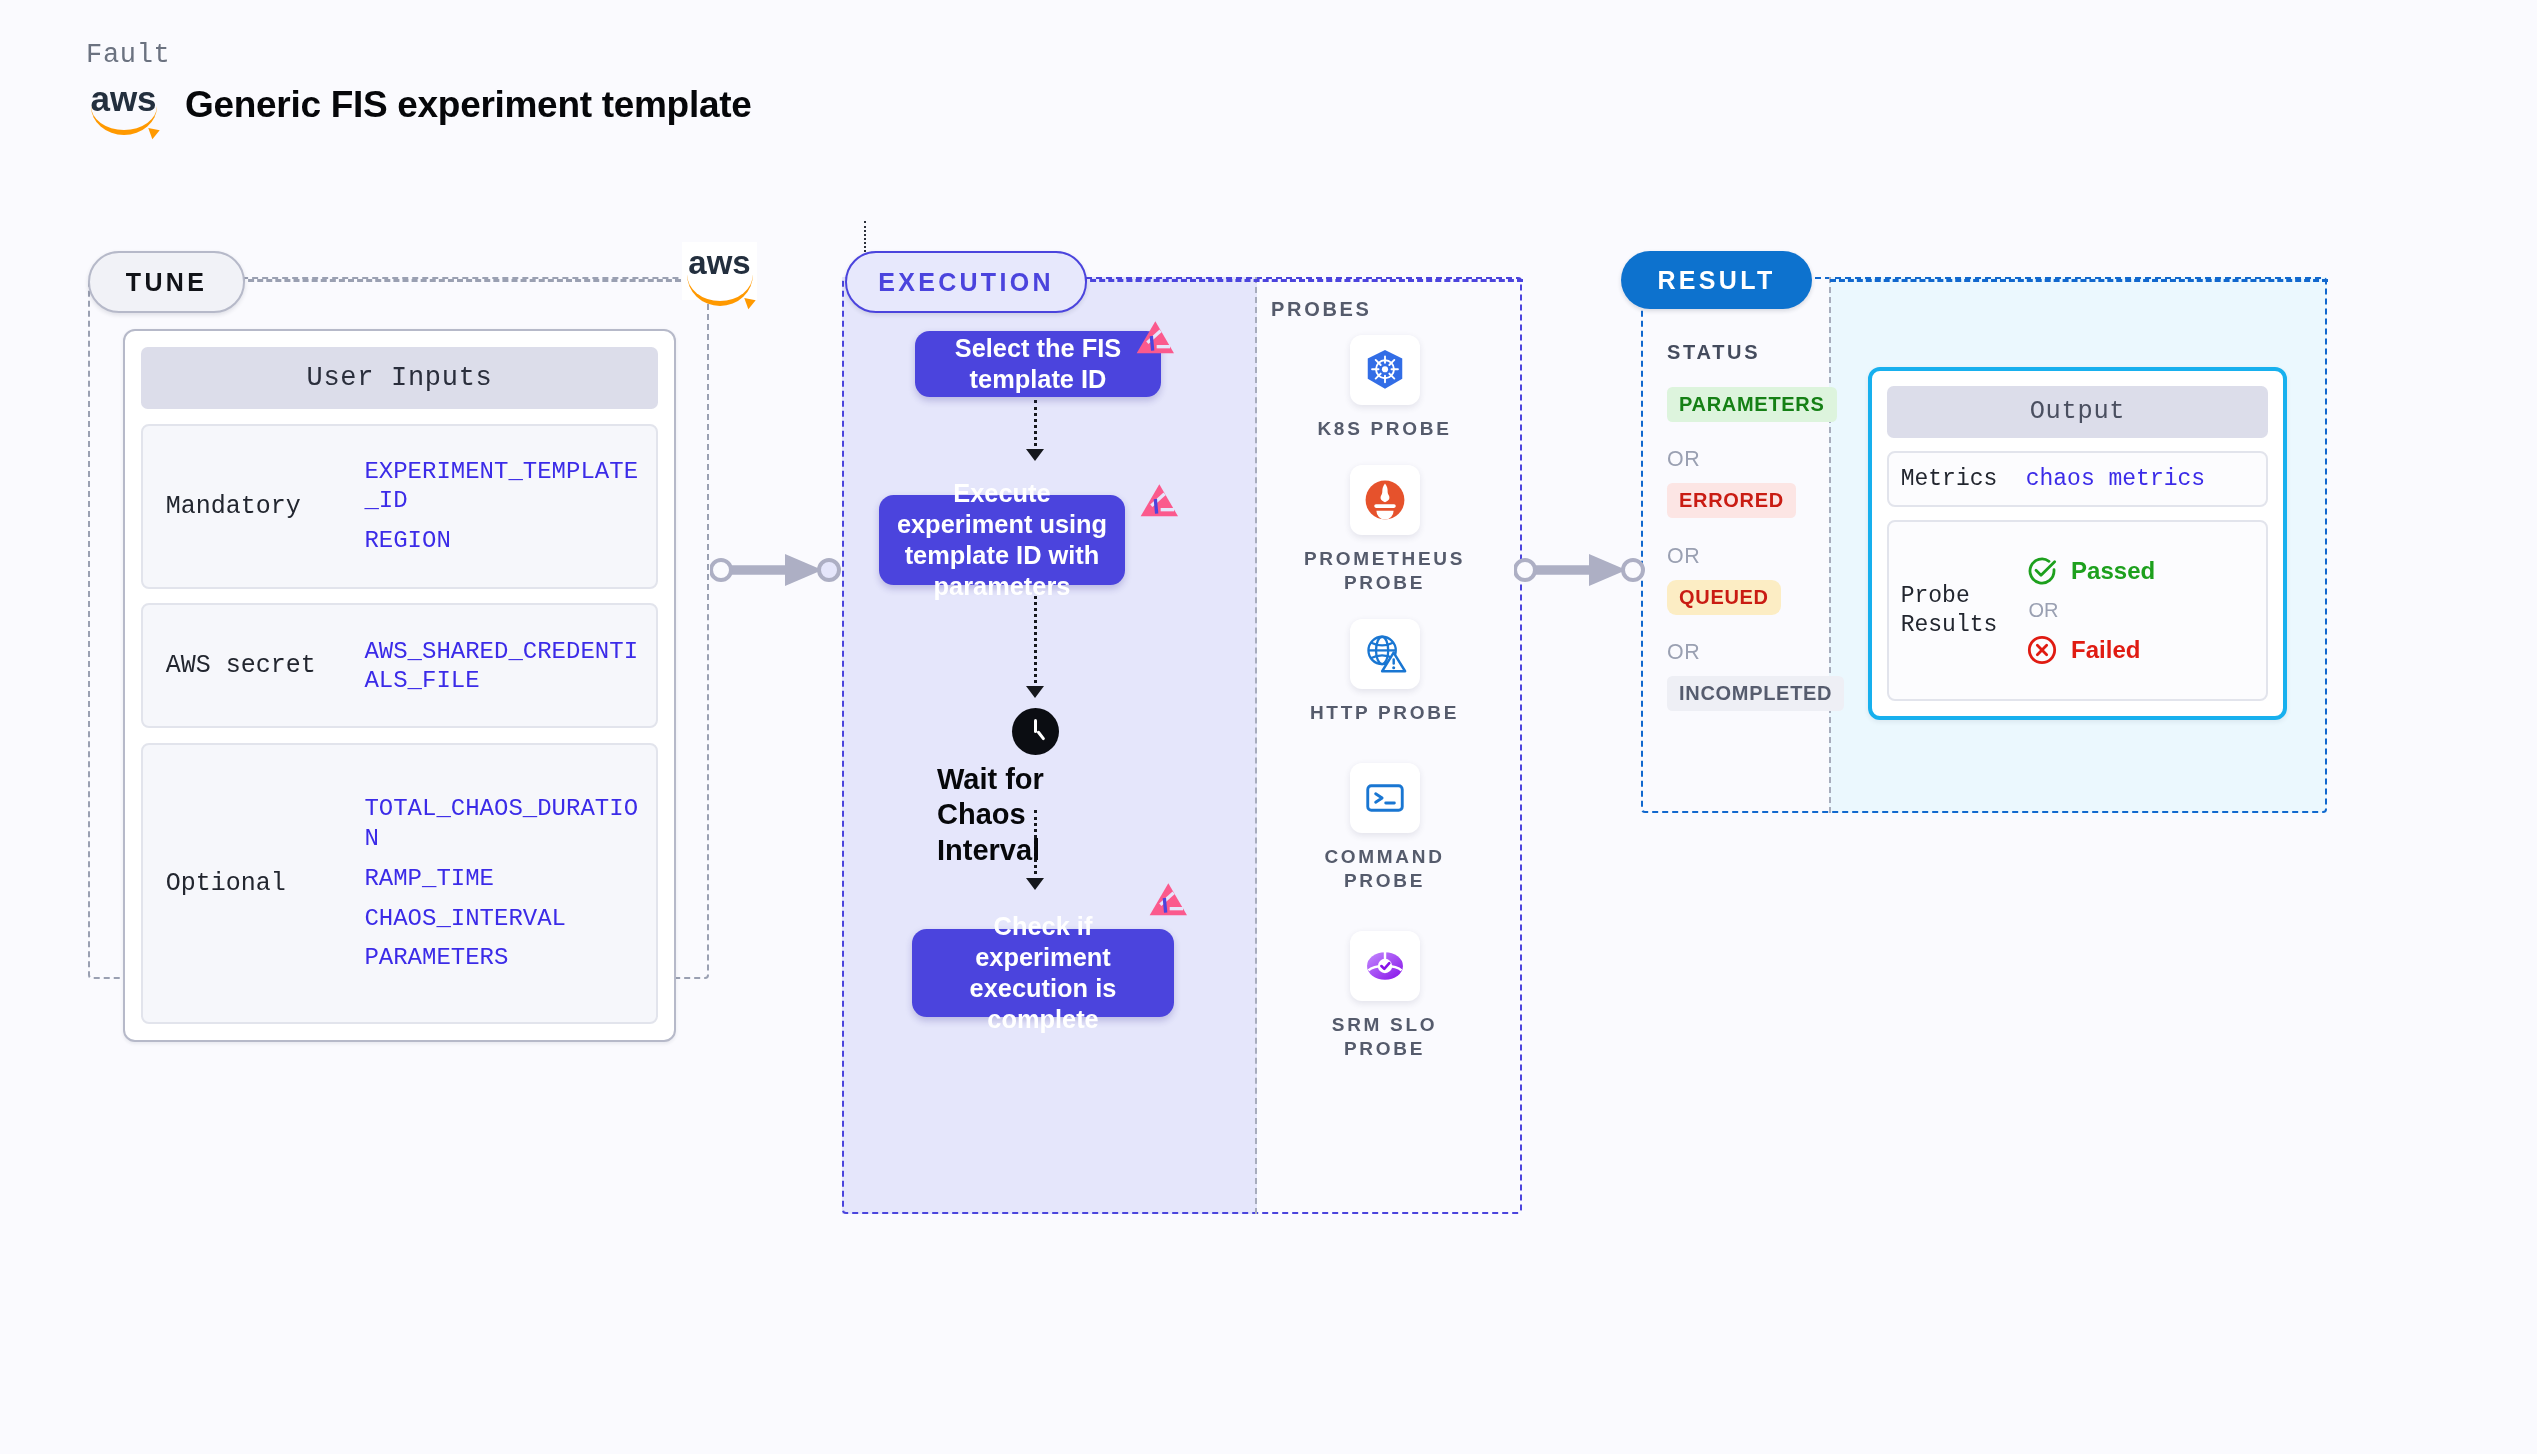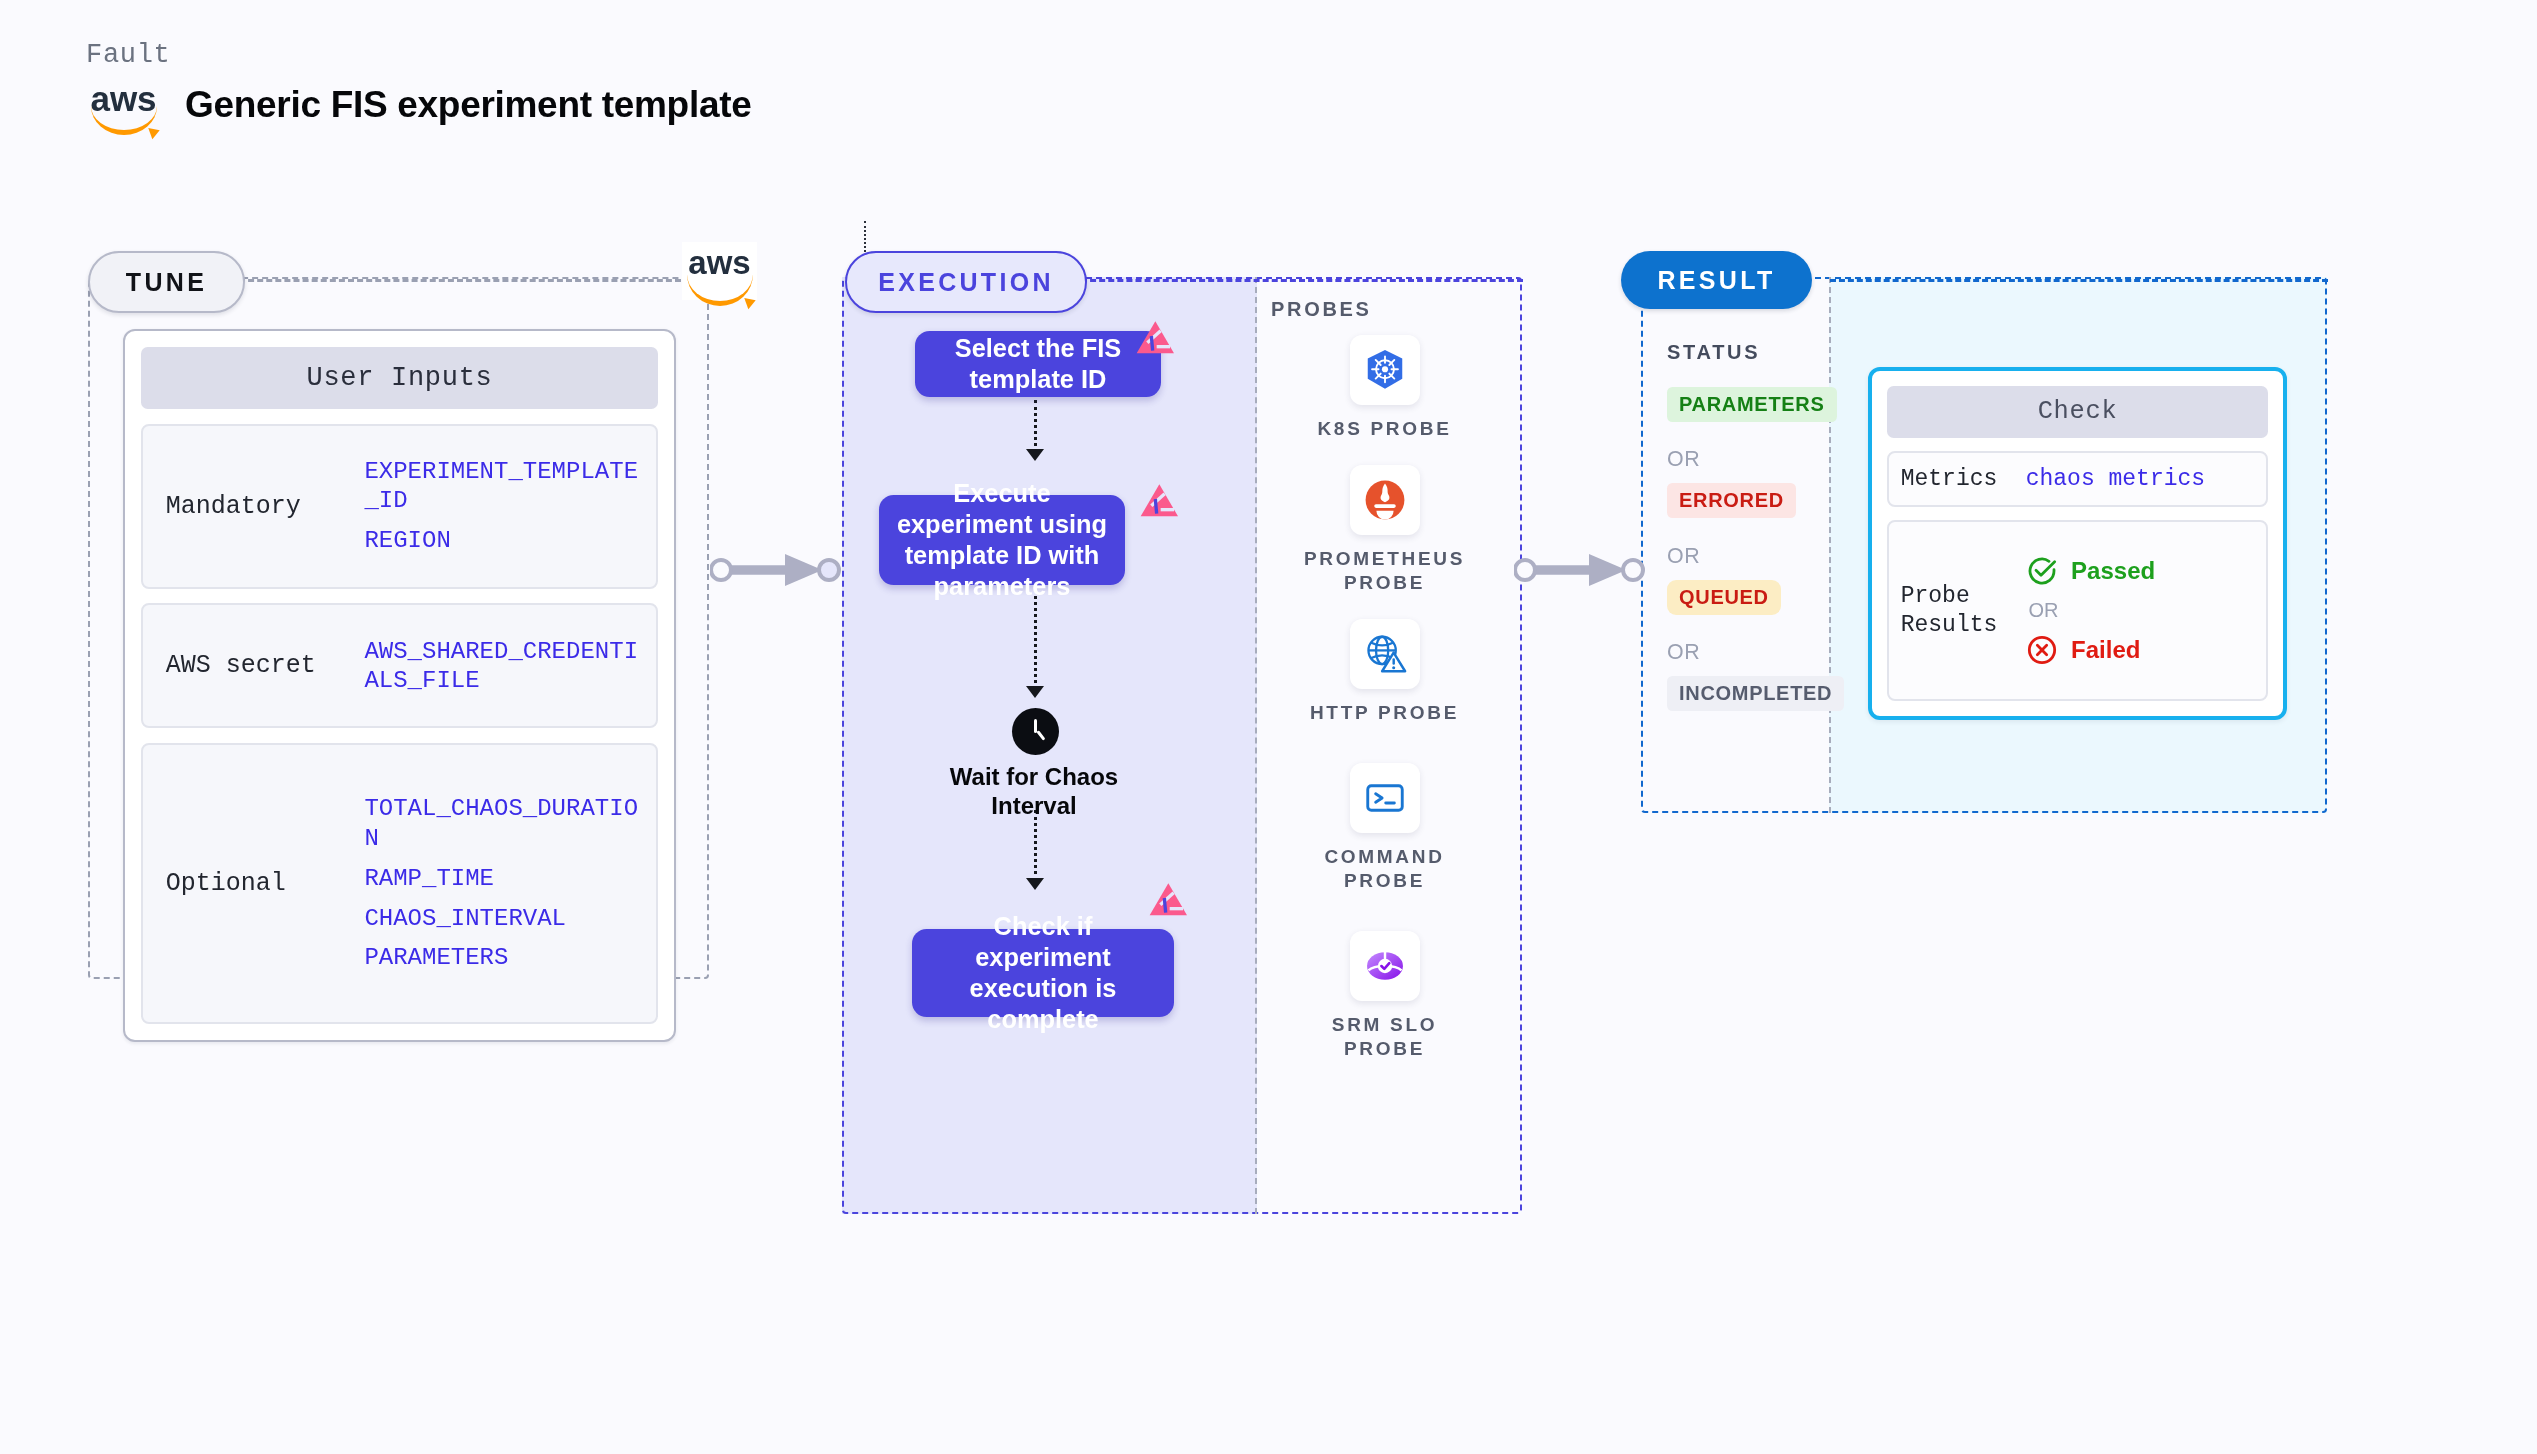--- a/index.html
+++ b/index.html
@@ -182,21 +182,21 @@
     content:"";position:absolute;left:22px;top:10.7px;width:3.3px;height:14.7px;
     background:#FFFFFF;border-radius:2px;
   }
   #clock-node:after{
     content:"";position:absolute;left:24px;top:23px;width:3.3px;height:10.7px;
     background:#FFFFFF;border-radius:2px;transform-origin:top center;
     transform:rotate(-38deg);
   }
   #wait-label{
     position:absolute;left:937px;top:762px;width:194px;
-    text-align:center;font-size:24px;font-weight:bold;color:#06070A;
+    text-align:left;font-size:29px;font-weight:bold;color:#06070A;
     line-height:1.22;z-index:14;
   }
 
   
   #probes-title{
     position:absolute;left:1271px;top:298px;
     font-size:20px;font-weight:bold;color:#555B6C;letter-spacing:2.7px;
   }
   .probe{position:absolute;width:161px;text-align:center;z-index:14;}
   .probe-tile{
@@ -475,21 +475,21 @@
 
 <div class="status-chip" id="chip-completed">PARAMETERS</div>
 <div class="or-text" id="or-1">OR</div>
 <div class="status-chip" id="chip-errored">ERRORED</div>
 <div class="or-text" id="or-2">OR</div>
 <div class="status-chip" id="chip-queued">QUEUED</div>
 <div class="or-text" id="or-3">OR</div>
 <div class="status-chip" id="chip-incompleted">INCOMPLETED</div>
 
 <div id="output-card">
-  <div id="output-card-title">Check</div>
+  <div id="output-card-title">Output</div>
 
   <div class="out-group" id="out-metrics">
     <div class="out-label">Metrics</div>
     <div class="out-value">
       <span id="metrics-value">chaos metrics</span>
     </div>
   </div>
 
   <div class="out-group" id="out-probe">
     <div class="out-label">Probe Results</div>

